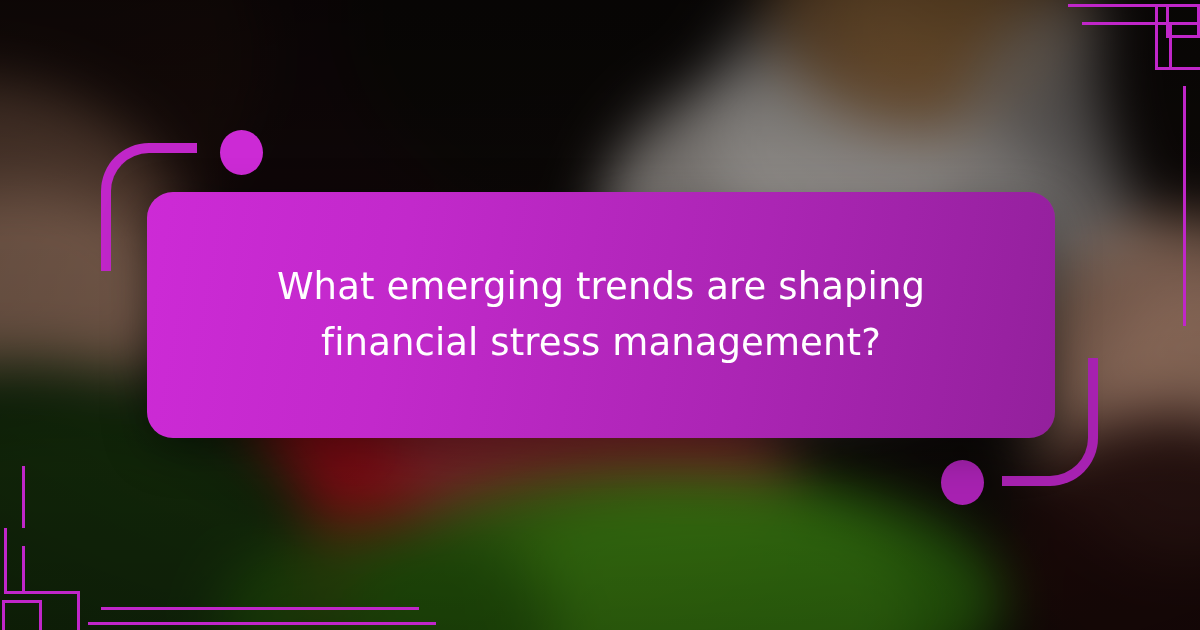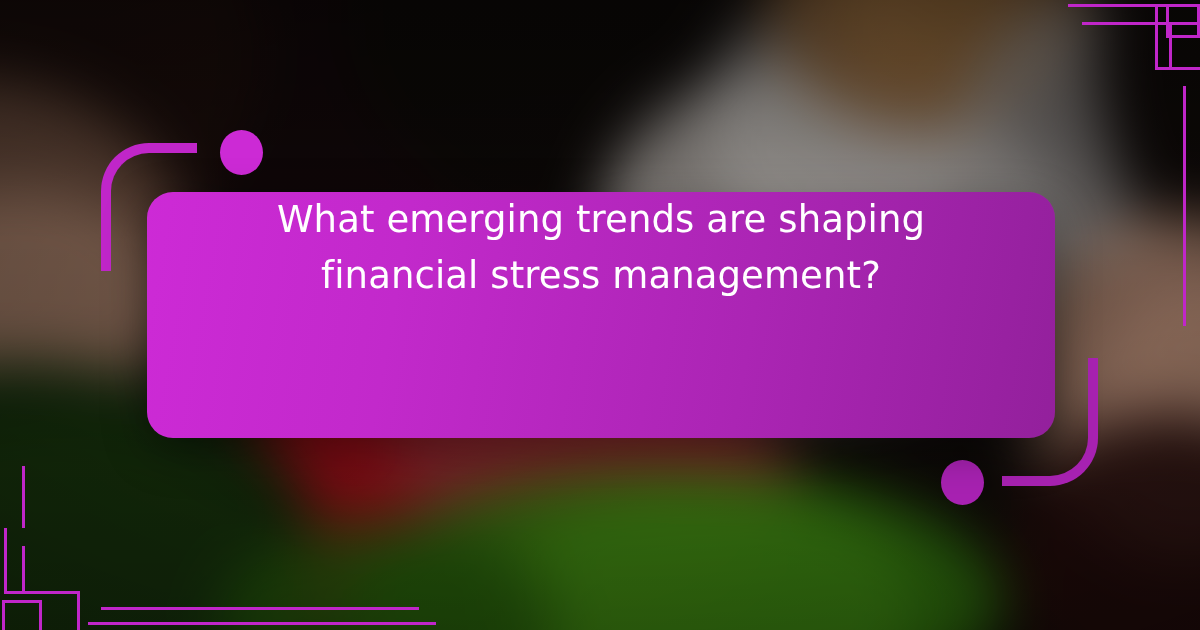--- a/index.html
+++ b/index.html
@@ -126,20 +126,21 @@
 
   
   .card {
     position:absolute;
     left:147px; top:192px;
     width:908px; height:246px;
     border-radius:26px;
     background:linear-gradient(100deg, #cd2ad6 0%, #c229cb 28%, #ab25b4 66%, #93209c 100%);
     box-shadow:0 14px 44px rgba(0,0,0,.34);
     display:flex;
+    align-items:center;
     justify-content:center;
     padding:0 56px;
   }
 
   .card-title {
     color:#ffffff;
     font-family:"DejaVu Sans", sans-serif;
     font-size:37px;
     font-weight:400;
     line-height:1.52;

